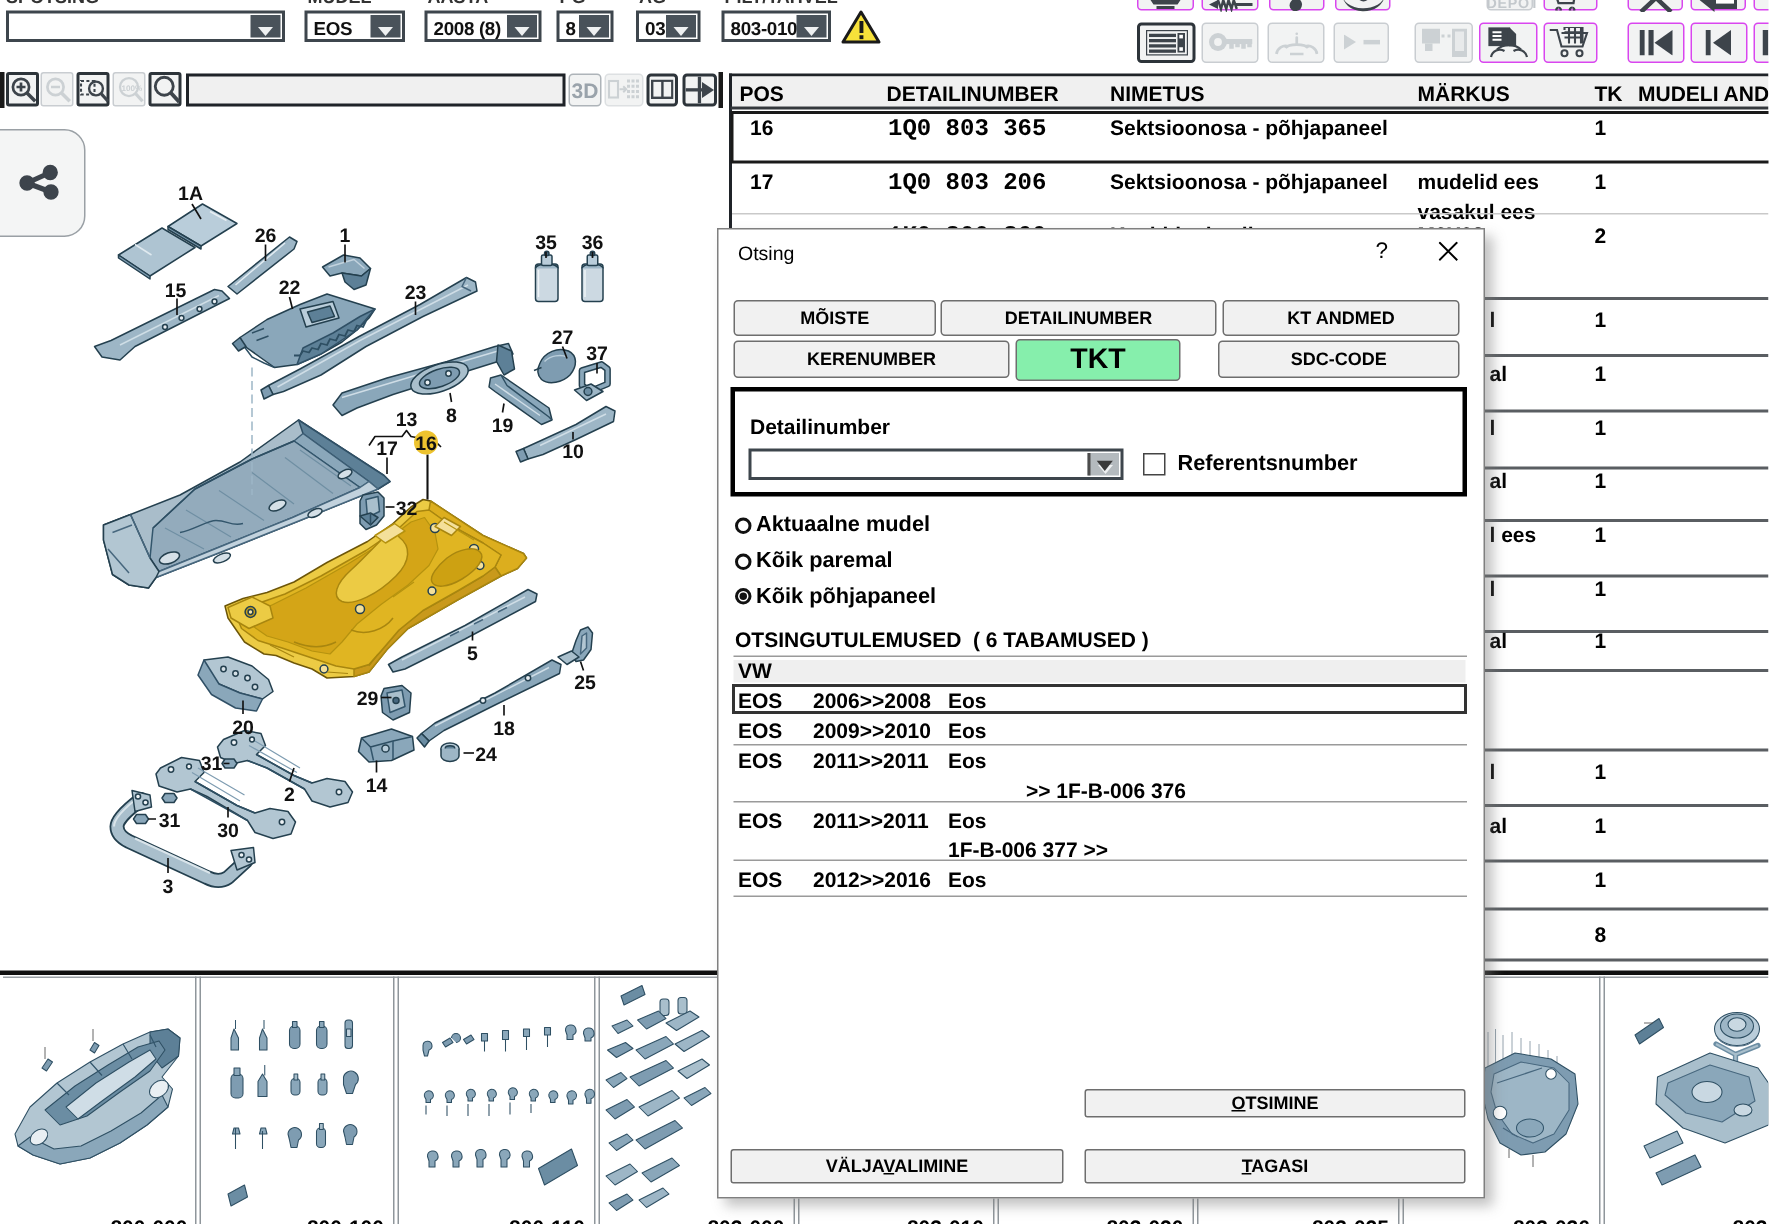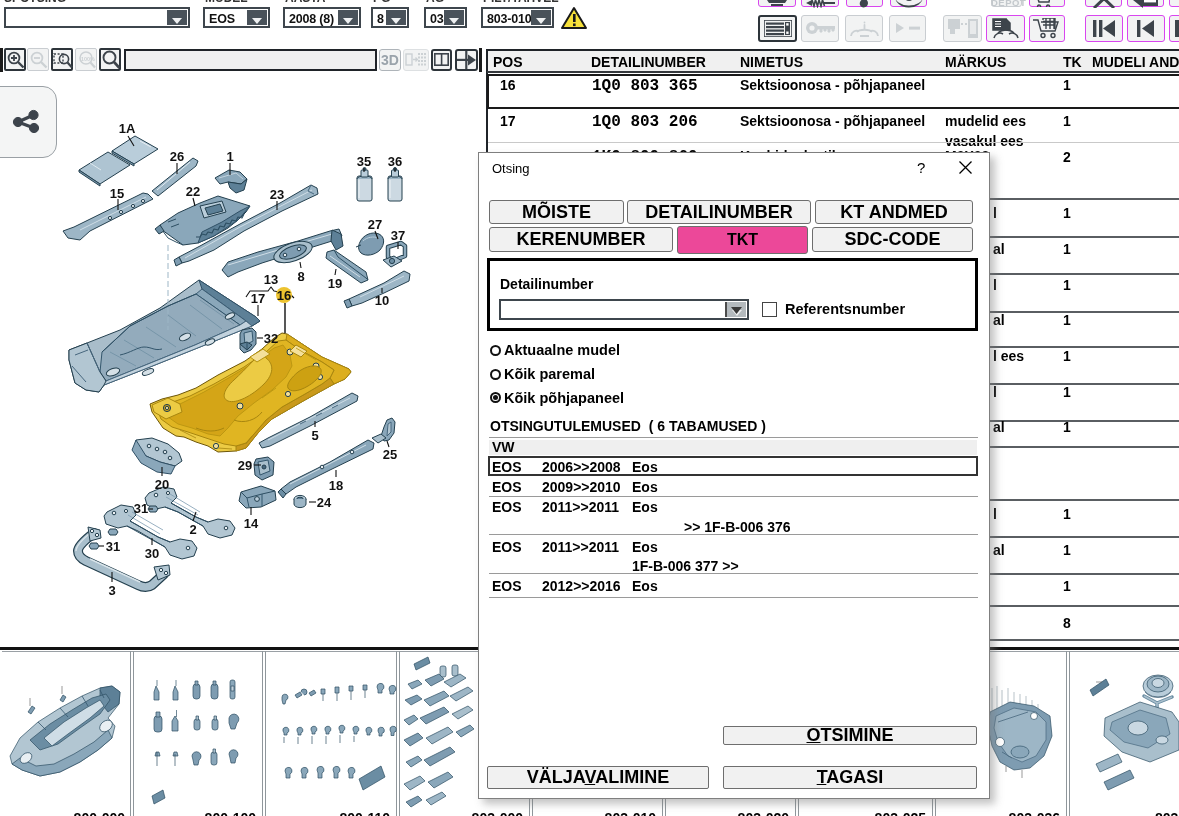--- a/index.html
+++ b/index.html
@@ -15,21 +15,21 @@
     border-top:6px solid #eef0f1; }
   .combo .val { position:absolute; left:4px; top:2.5px; font-size:12.5px; font-weight:bold; color:#111; white-space:nowrap; letter-spacing:-0.2px; }
   .cutlbl { position:absolute; font-size:12px; font-weight:bold; color:#333; overflow:hidden; height:5px; }
   .cutlbl span { position:relative; top:-9px; display:block; }
   .tbtn { position:absolute; background:#f2f3f3; border:1px solid #d946ef; border-radius:3px; }
   .tbtn.dis { border-color:#c9cdd1; }
   .hdrtxt { position:absolute; font-weight:bold; font-size:14px; color:#000; white-space:nowrap; }
   .rowtxt { position:absolute; font-weight:bold; font-size:14px; color:#000; white-space:nowrap; }
   .mono { font-family:"Liberation Mono", monospace; font-size:16px; font-weight:bold; }
   .dlgbtn { position:absolute; background:#f1f1f1; border:1px solid #6e6e6e; border-radius:3px;
-    font-weight:bold; font-size:18px; color:#000; text-align:center; }
+    font-weight:bold; font-size:12px; color:#000; text-align:center; }
   .dlgbtn u { text-decoration:underline; }
 </style>
 </head>
 <body>
 <div id="stage">
 
   <div class="cutlbl" style="left:4px; top:0; width:120px;">
       <span>SPOTSING</span>
     </div>
   <div class="cutlbl" style="left:205px; top:0; width:70px;">
@@ -770,21 +770,21 @@
     <div class="abs" style="left:492px; top:161px; font-size:13px; color:#000;">Otsing</div>
     <div class="abs" style="left:917px; top:159px; font-size:15px; color:#000;">?</div>
     <svg class="abs" style="left:959px; top:161px;" width="13" height="13" viewBox="0 0 13 13">
         <path d="M0.5 0.5 L12.5 12.5 M12.5 0.5 L0.5 12.5" stroke="#000" stroke-width="1.3"></path>
       </svg>
 
     <div class="dlgbtn" style="left:489px; top:200px; width:135px; height:24px; line-height:22px;">MÕISTE</div>
     <div class="dlgbtn" style="left:627px; top:200px; width:184px; height:24px; line-height:22px;">DETAILINUMBER</div>
     <div class="dlgbtn" style="left:815px; top:200px; width:158px; height:24px; line-height:22px;">KT ANDMED</div>
     <div class="dlgbtn" style="left:489px; top:227px; width:184px; height:25px; line-height:23px;">KERENUMBER</div>
-    <div class="dlgbtn" style="left:677px; top:226px; width:131px; height:28px; line-height:26px; background:#ec4899; font-size:16px;">TKT</div>
+    <div class="dlgbtn" style="left:677px; top:226px; width:110px; height:28px; line-height:26px; background:#86efac; font-size:19px;">TKT</div>
     <div class="dlgbtn" style="left:812px; top:227px; width:161px; height:25px; line-height:23px;">SDC-CODE</div>
 
     <div class="abs" style="left:487px; top:258px; width:491px; height:73px; border:3px solid #000;"></div>
     <div class="abs" style="left:500px; top:276px; font-size:14px; font-weight:bold;">Detailinumber</div>
     <div class="combo" style="left:499px; top:299px; width:250px; border-width:2px; border-color:#3e464d;">
         <div class="ar" style="width:21px; background:#b4babe; border-left:2px solid #4c4c4c;"></div>
         <svg class="abs" style="right:5px; top:6px;" width="11" height="7" viewBox="0 0 11 7">
           <path d="M0 0 h11 l-5.5 7 Z" fill="#3a3a3a"></path>
         </svg>
       </div>

